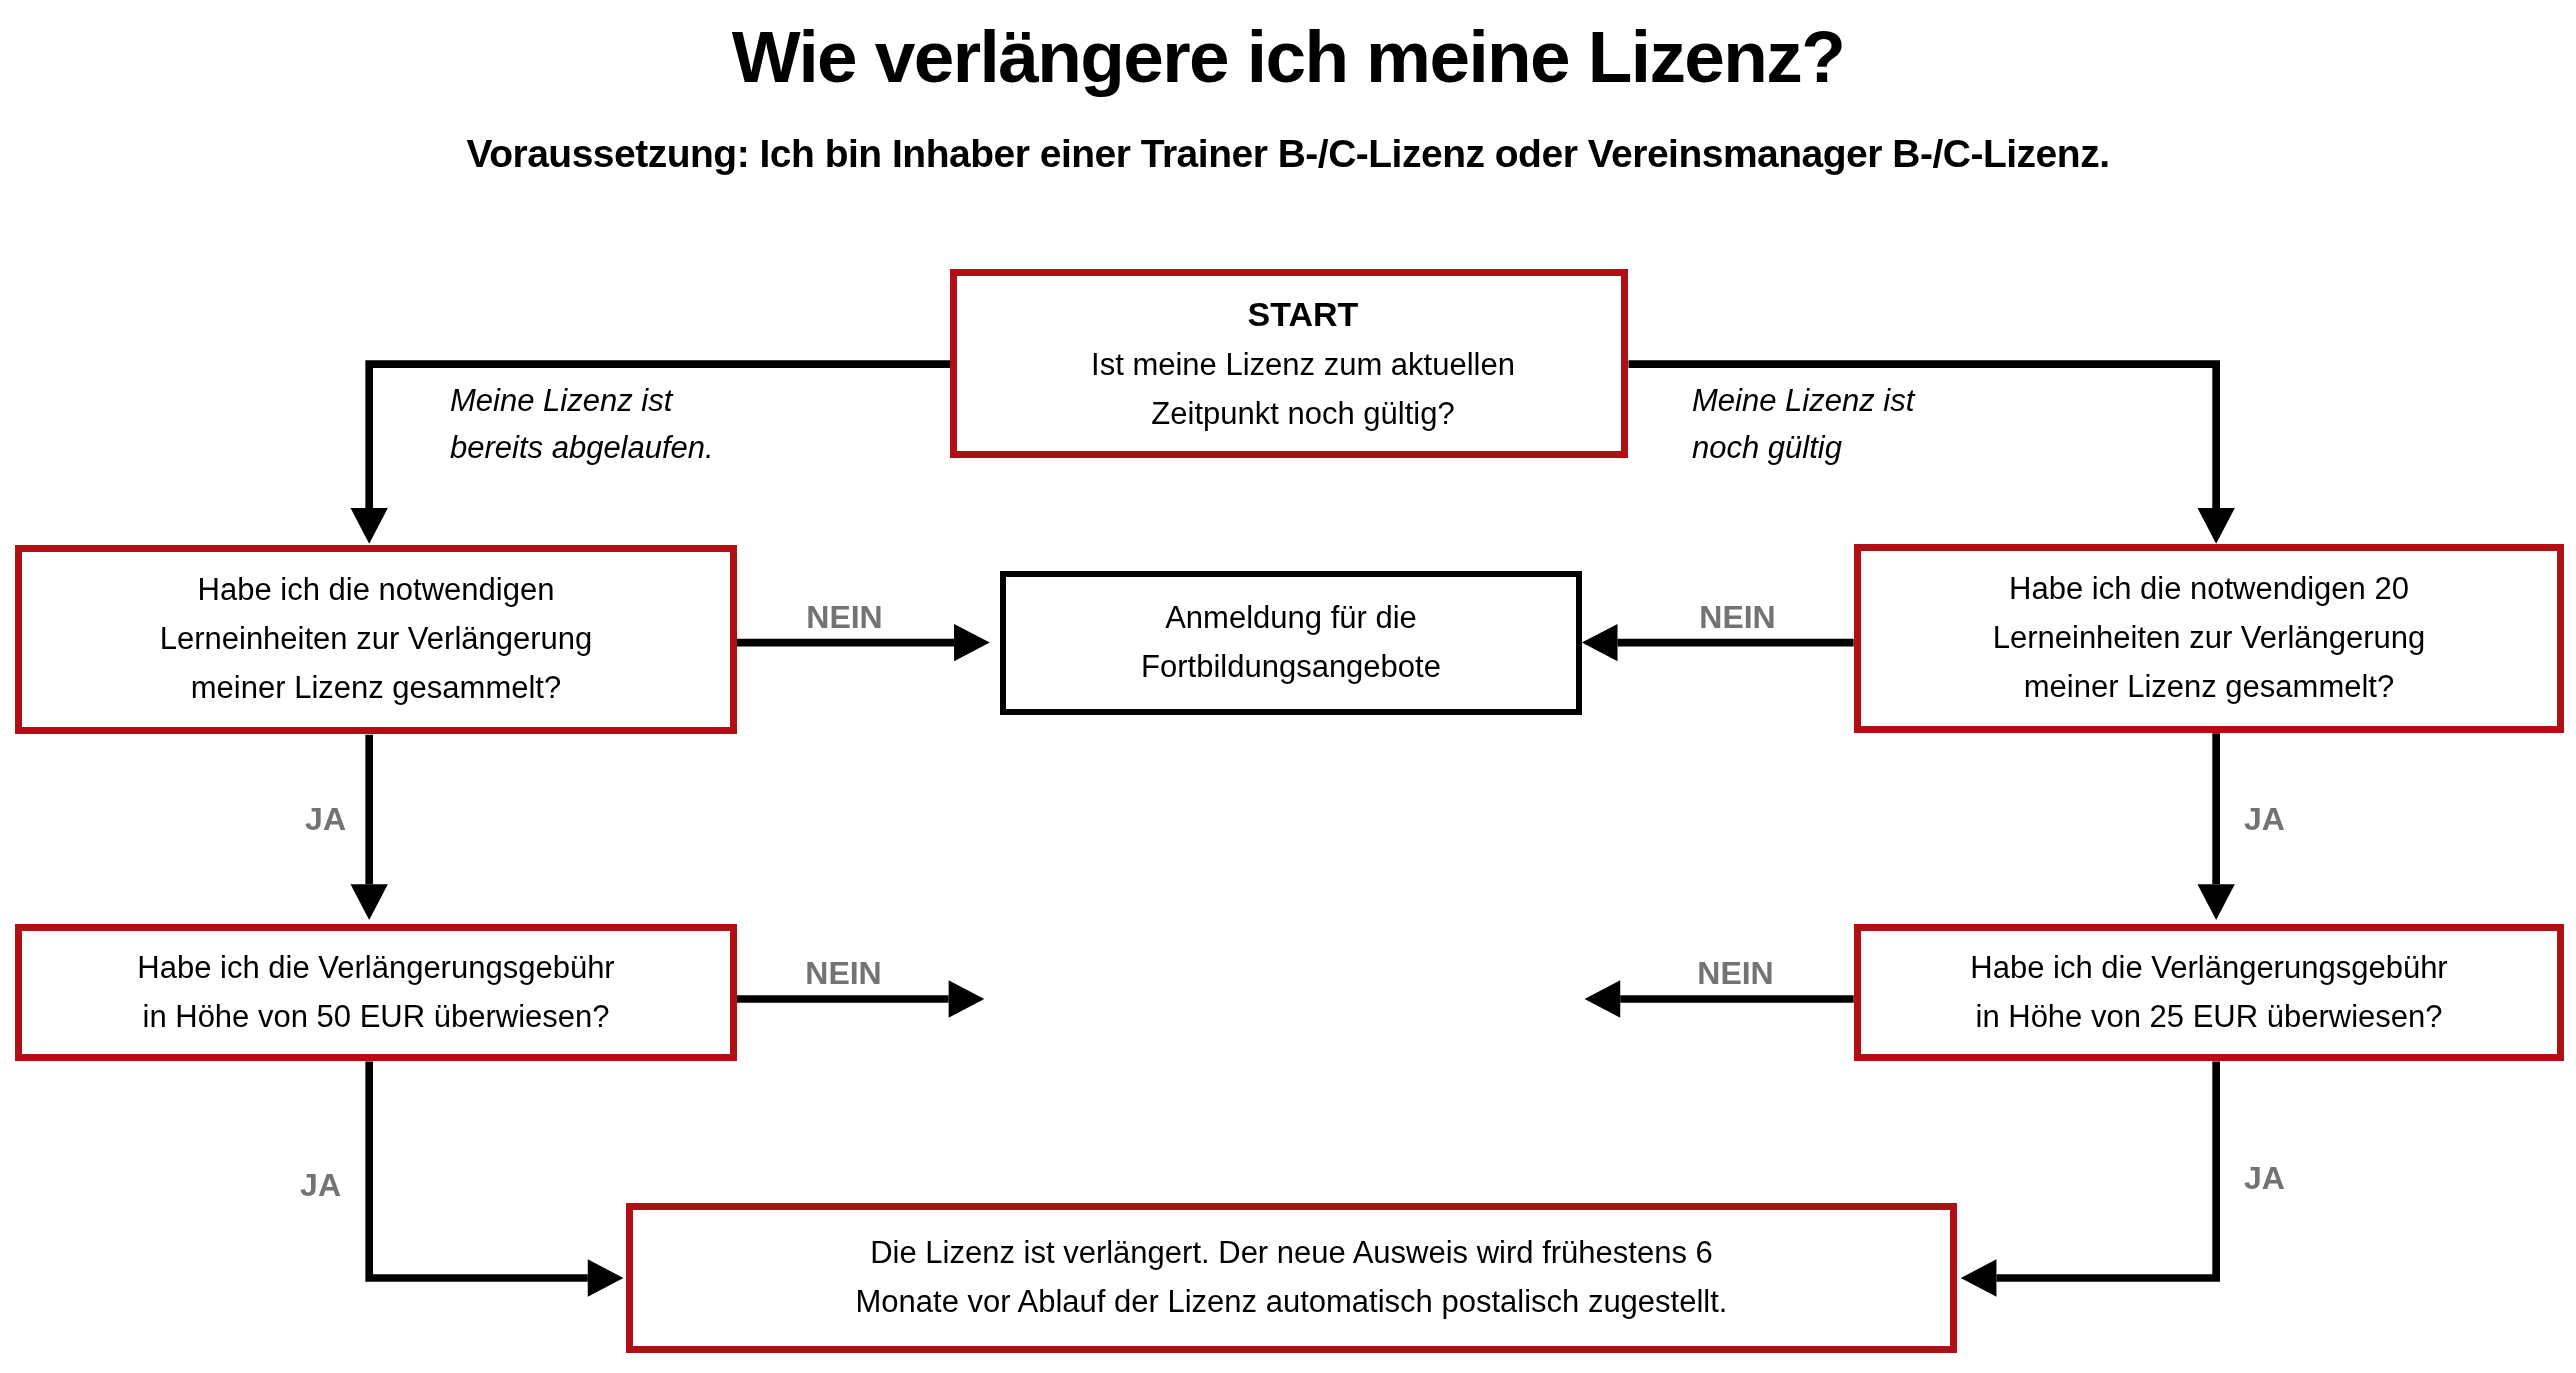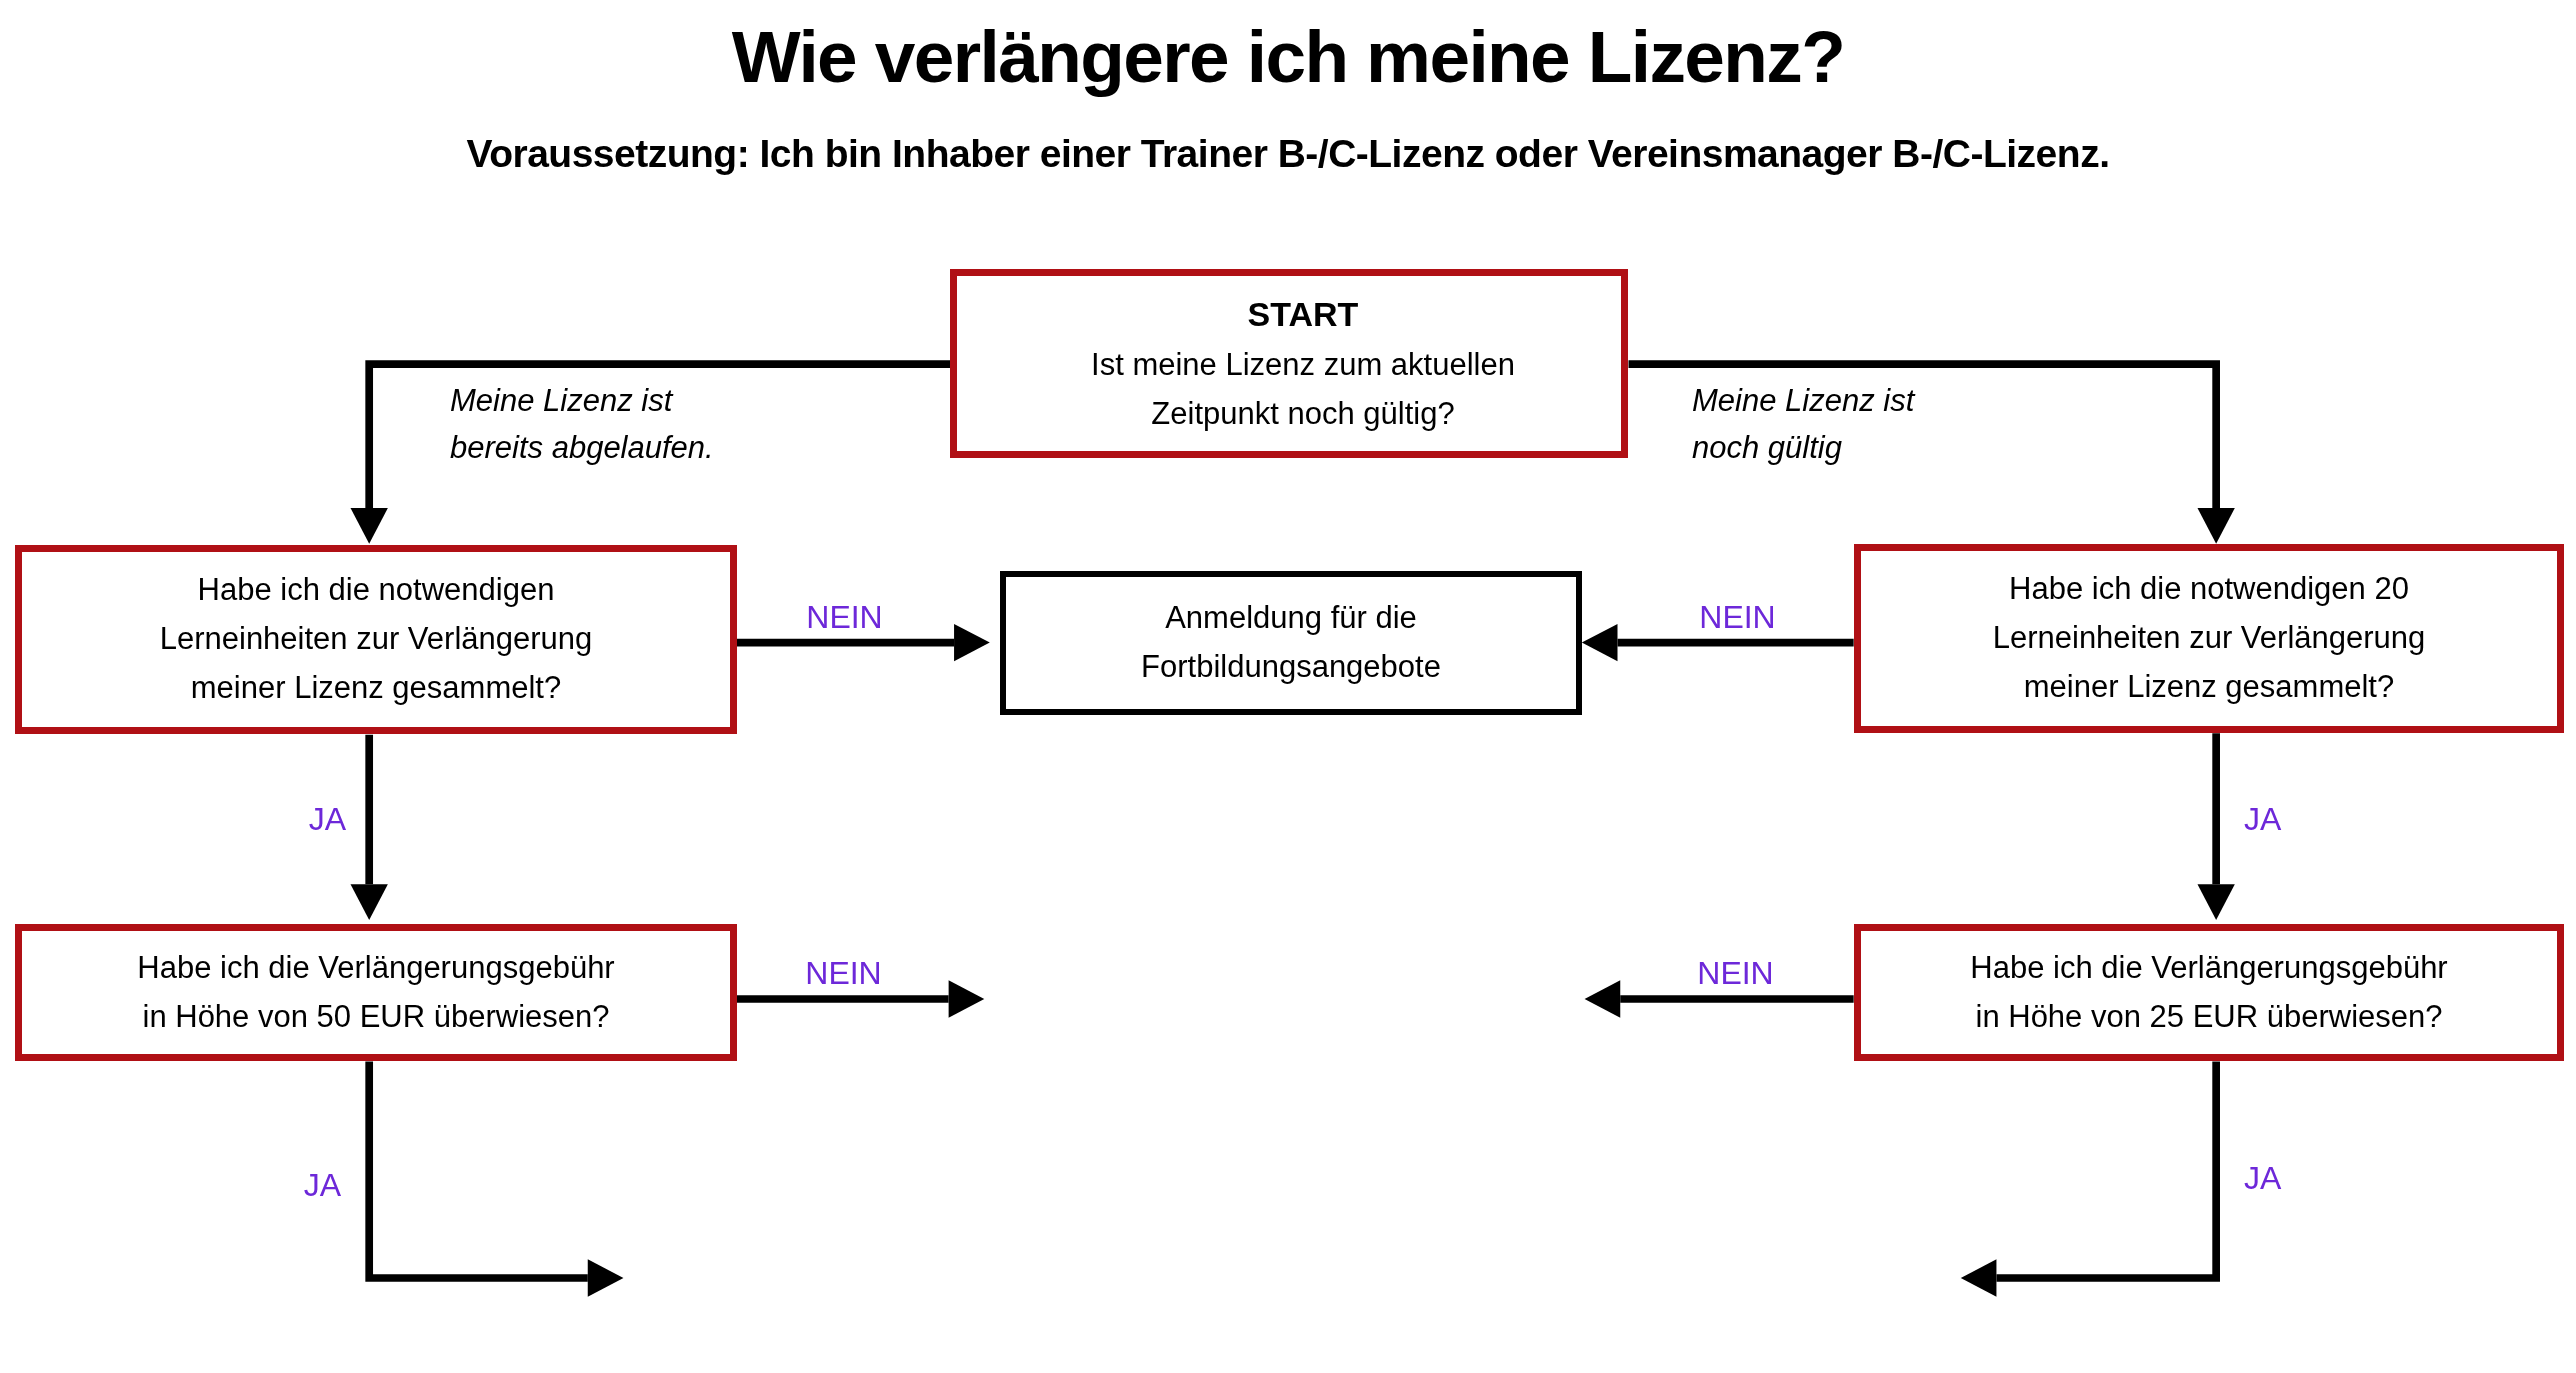--- a/index.html
+++ b/index.html
@@ -62,23 +62,23 @@
     position: absolute;
     font-style: italic;
     font-size: 31px;
     line-height: 1.5;
     text-align: left;
     color: #000000;
     white-space: pre-line;
   }
   .edge-label {
     position: absolute;
-    font-weight: normal;
+    font-weight: bold;
     font-size: 32px;
-    color: #6d28d9;
+    color: #737373;
   }
   .svg-layer {
     position: absolute;
     left: 0; top: 0;
     width: 2576px;
     height: 1373px;
   }
   .svg-layer line, .svg-layer polyline {
     stroke: #000000;
     stroke-width: 14;
@@ -172,20 +172,22 @@
   <div class="node black" style="left:1000px; top:571px; width:582px; height:144px;">Anmeldung für die
 Fortbildungsangebote</div>
 
   <div class="node red" style="left:15px; top:924px; width:722px; height:137px;">Habe ich die Verlängerungsgebühr
 in Höhe von 50 EUR überwiesen?</div>
 
   <div class="node red" style="left:1854px; top:924px; width:710px; height:137px;">Habe ich die Verlängerungsgebühr
 in Höhe von 25 EUR überwiesen?</div>
 
 
+  <div class="node red" style="left:626px; top:1203px; width:1331px; height:150px;">Die Lizenz ist verlängert. Der neue Ausweis wird frühestens 6
+Monate vor Ablauf der Lizenz automatisch postalisch zugestellt.</div>
 
   <div class="edge-label" style="left:762px; top:599px; width:165px; text-align:center;">NEIN</div>
   <div class="edge-label" style="left:1655px; top:599px; width:165px; text-align:center;">NEIN</div>
   <div class="edge-label" style="left:761px; top:955px; width:165px; text-align:center;">NEIN</div>
   <div class="edge-label" style="left:1653px; top:955px; width:165px; text-align:center;">NEIN</div>
 
   <div class="edge-label" style="left:236px; top:801px; width:110px; text-align:right;">JA</div>
   <div class="edge-label" style="left:2244px; top:801px; width:110px; text-align:left;">JA</div>
   <div class="edge-label" style="left:231px; top:1167px; width:110px; text-align:right;">JA</div>
   <div class="edge-label" style="left:2244px; top:1160px; width:110px; text-align:left;">JA</div>

